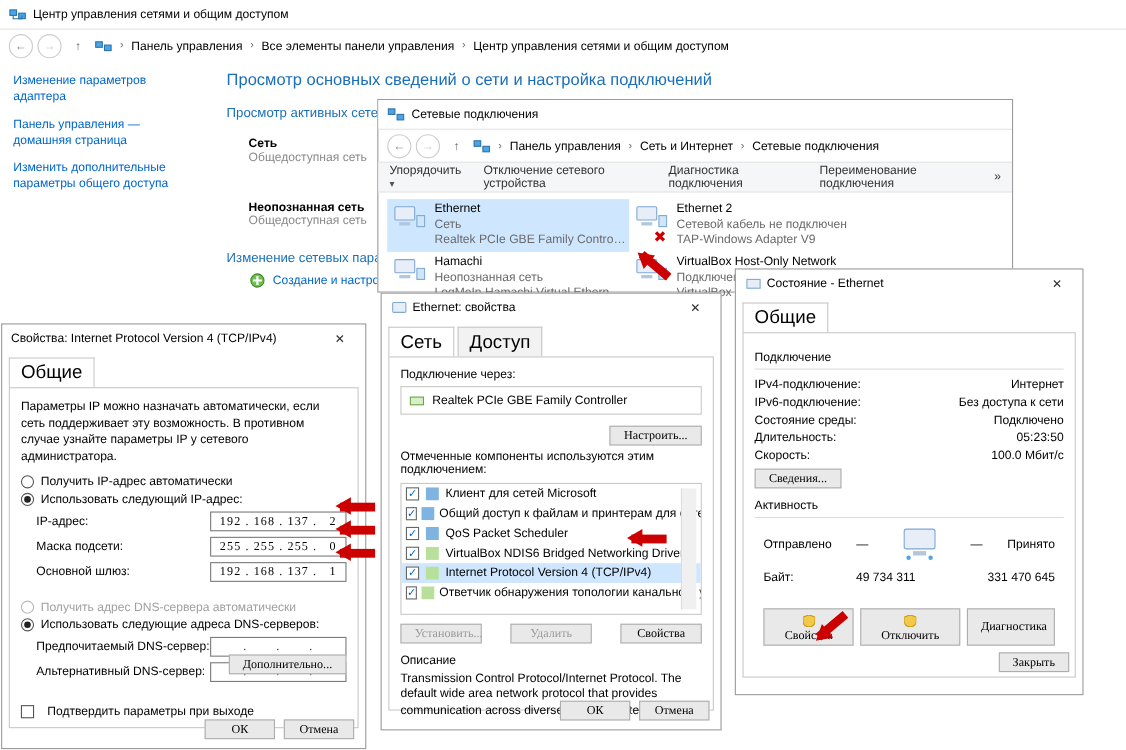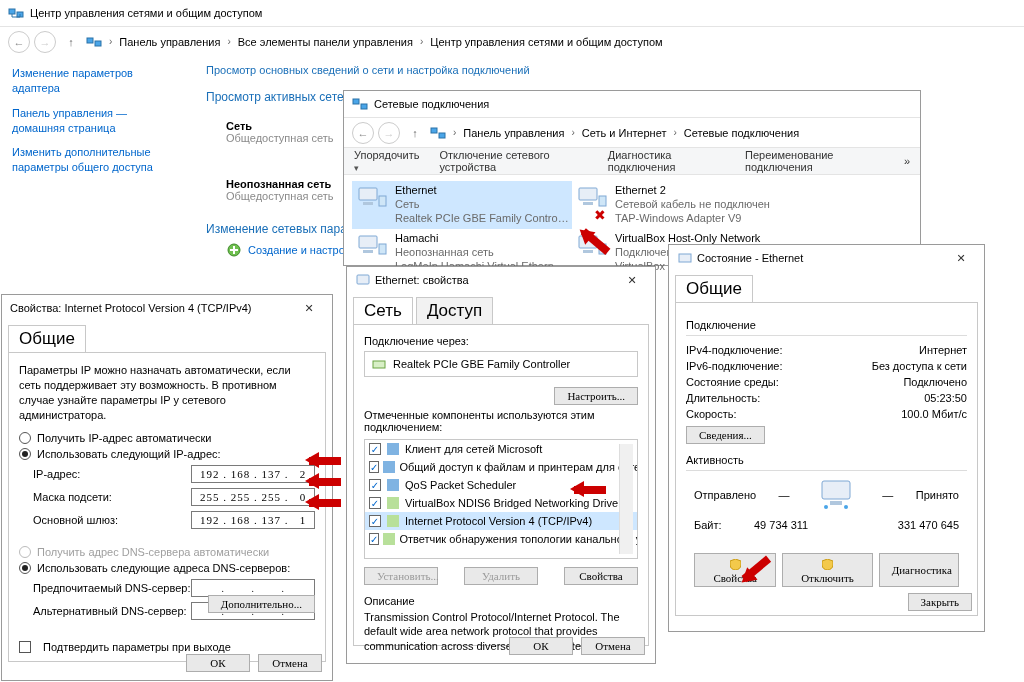--- a/index.html
+++ b/index.html
@@ -19,21 +19,21 @@
   }
   .chev { font-size: 10px; color: #666; padding: 0 3px; }
   .nav-btn { width: 22px; height: 22px; border: 1px solid #ccc; border-radius: 50%; background: #fff;
     display: flex; align-items: center; justify-content: center; color: #888; font-size: 11px; }
   .nav-up { width: 22px; height: 22px; display:flex;align-items:center;justify-content:center;color:#666; }
 
   .main-body { display: flex; }
   .left-pane { width: 192px; padding: 10px 12px; }
   .left-pane a { display: block; color: #0066cc; text-decoration: none; margin-bottom: 10px; line-height: 1.35; }
   .center-pane { flex: 1; padding: 8px 14px; }
-  .head-blue { color: #1a6fb8; font-size: 11px; margin-bottom: 14px; }
+  .head-blue { color: #1a6fb8; font-size: 15px; margin-bottom: 14px; }
   .sub-blue  { color: #1a6fb8; font-size: 12px; }
   .sec-label { font-weight: 600; margin-top: 8px; }
   .indent { margin-left: 20px; }
   .action-link { color: #0066cc; text-decoration: none; }
   .action-row { display:flex; align-items:center; gap:6px; margin-top:6px; }
 
   
   .win-netconn {
     position: absolute; left: 343px; top: 90px; width: 578px; height: 176px;
     background: #fff; border: 1px solid #9a9a9a;
@@ -123,21 +123,21 @@
   .grp-box{ border-top:1px solid #dcdcdc; padding-top:6px; }
   .kv{ display:flex; padding:2px 0; }
   .kv .k{ flex:1; }
   .kv .v{ text-align:right; min-width:130px; }
   .activity{
     display:flex; align-items:center; justify-content:space-between; padding:0 8px 6px 8px;
   }
   .activity .mid-icon{ width:48px; height:36px; display:flex; align-items:center; justify-content:center; font-size:26px; }
   .bytes-row{ display:flex; padding:0 8px 6px 8px; }
   .bytes-row .bl{ width:60px; }
-  .bytes-row .num{ flex:1; }
+  .bytes-row .num{ flex:1; text-align:center; }
   .status-btns{ display:flex; gap:6px; padding:6px 8px; }
   .status-close{ position:absolute; right:12px; bottom:20px; }
 
   
   .arrow{
     position:absolute; width:0; height:0; pointer-events:none;
   }
   .arrow-right::before{
     content:""; position:absolute; left:-36px; top:-3px; width:32px; height:8px; background:#c00;
   }

